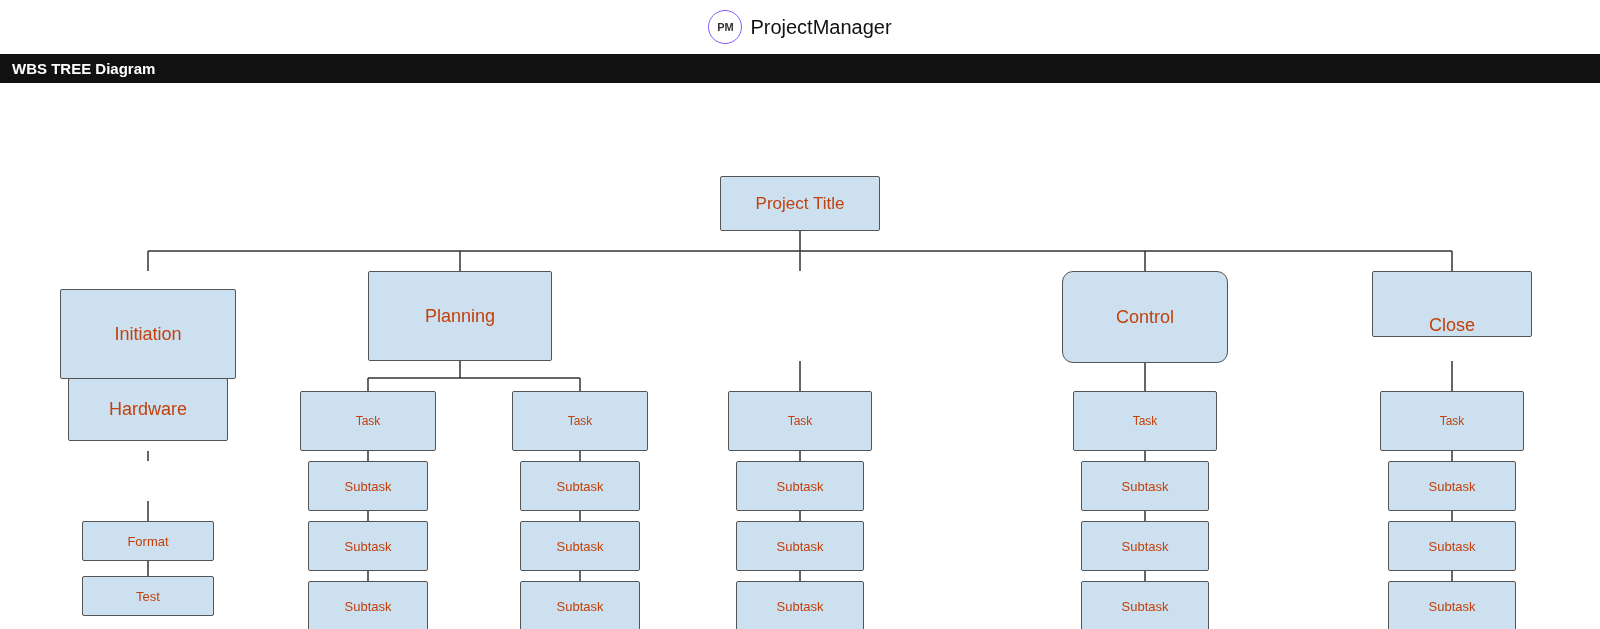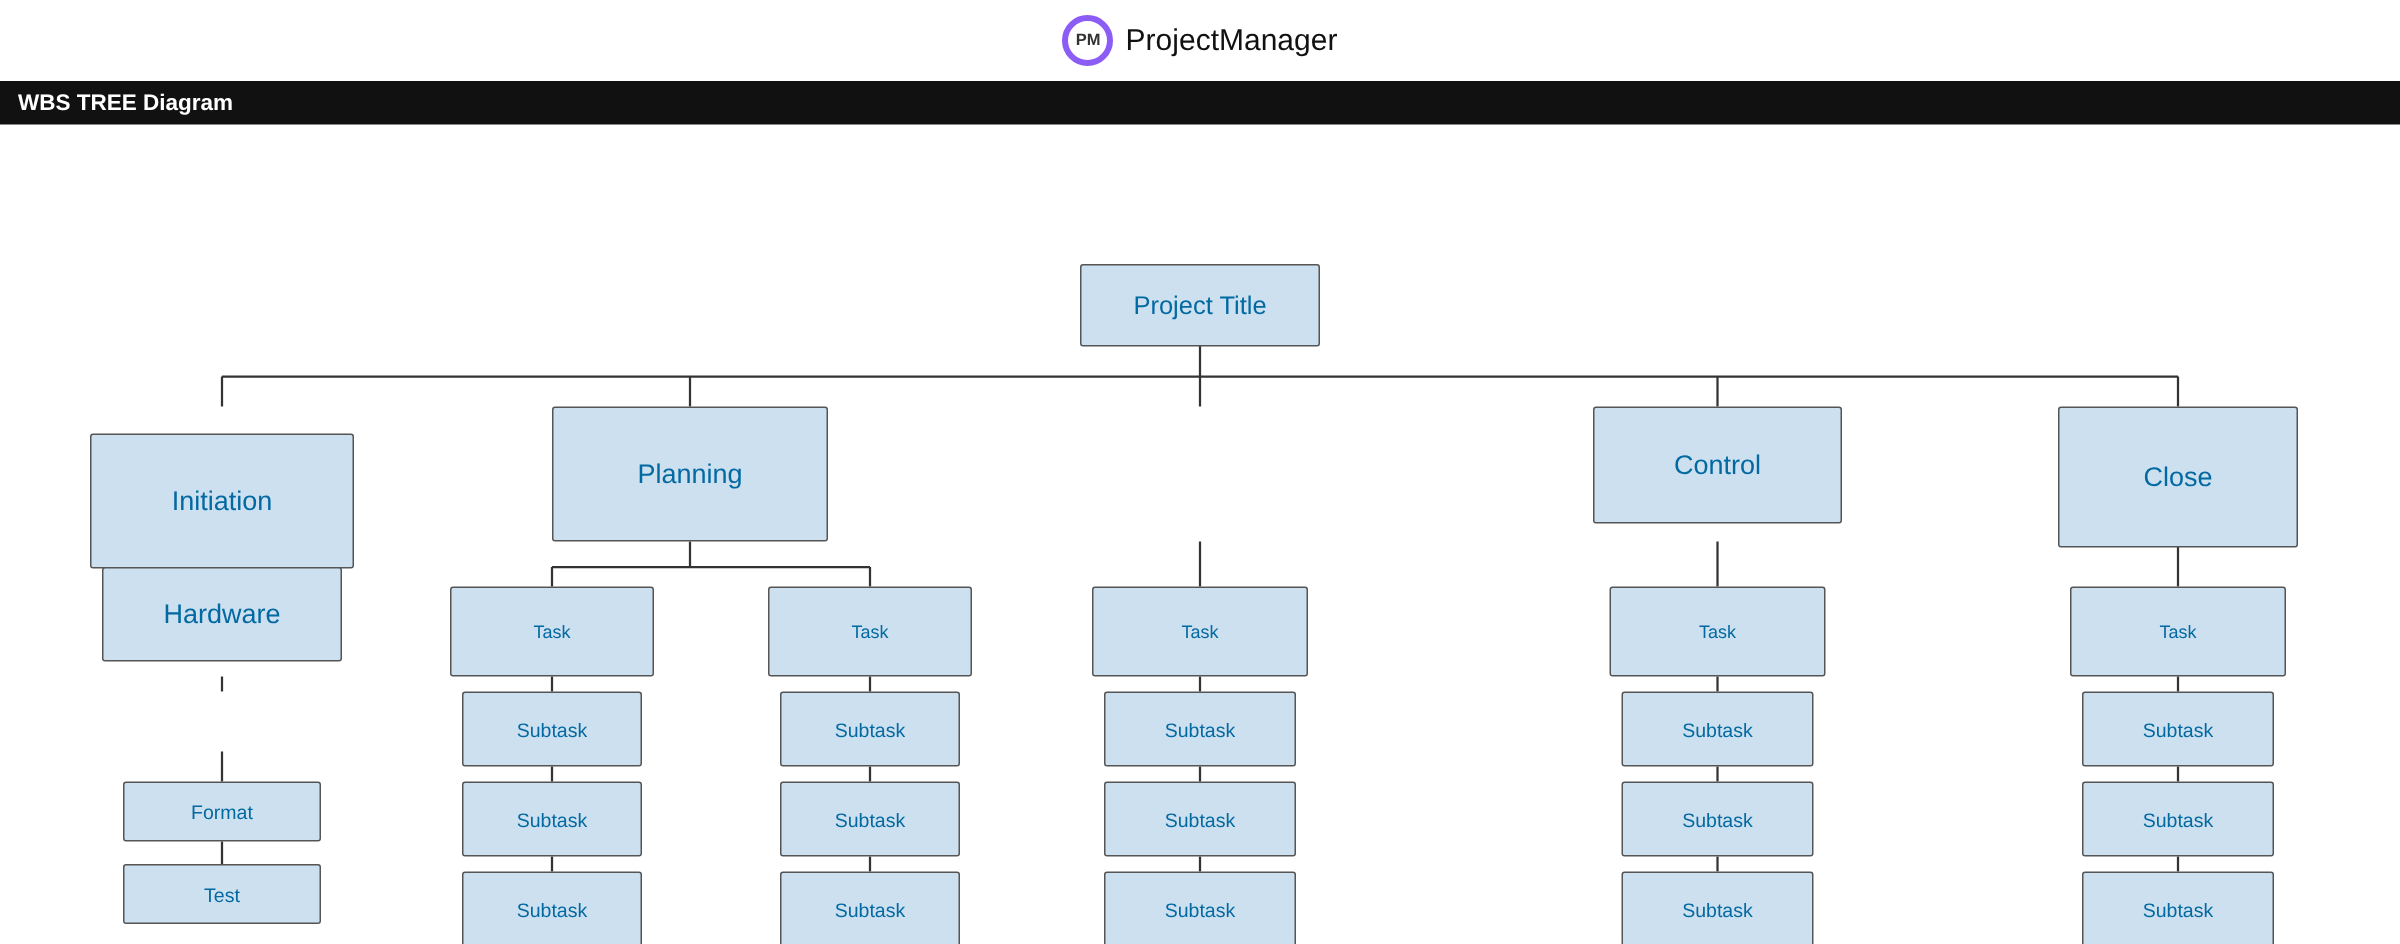--- a/index.html
+++ b/index.html
@@ -14,21 +14,21 @@
       background: #fff;
     }
     #header .pm-logo {
       display: flex;
       align-items: center;
       gap: 8px;
     }
     #header .pm-circle {
       width: 34px; height: 34px;
       border-radius: 50%;
-      border: 4px solid #8b5cf6;
+      border: 1px solid #8b5cf6;
       display: flex; align-items: center; justify-content: center;
       font-size: 11px; font-weight: bold; color: #333;
     }
     #header .pm-name {
       font-size: 20px; font-weight: normal; color: #111;
     }
 
     
     #title-bar {
       background: #111;
@@ -56,21 +56,21 @@
     
     .wbs-node {
       position: absolute;
       background: #cce0f0;
       border: 1.5px solid #555;
       display: flex;
       align-items: center;
       justify-content: center;
       text-align: center;
       font-size: 14px;
-      color: #0369a1;
+      color: #c2410c;
       border-radius: 2px;
     }
     .wbs-node.large { font-size: 18px; font-weight: normal; }
     .wbs-node.medium { font-size: 12px; }
     .wbs-node.small { font-size: 13px; }
     .wbs-node.title-node { font-size: 17px; }
   </style>
 </head>
 <body>
 
@@ -196,37 +196,37 @@
   <div class="wbs-node small" style="left:736px; top:378px; width:128px; height:50px;">
     <span>Subtask</span>
   </div>
   <div class="wbs-node small" style="left:736px; top:438px; width:128px; height:50px;">
     <span>Subtask</span>
   </div>
   <div class="wbs-node small" style="left:736px; top:498px; width:128px; height:50px;">
     <span>Subtask</span>
   </div>
 
-  <div class="wbs-node large" style="left:1062px; top:188px; width:166px; height:78px;">
+  <div class="wbs-node large" style="left:1062px; top:188px; width:166px; height:92px;border-radius:11px;">
     <span>Control</span>
   </div>
   <div class="wbs-node medium" style="left:1073px; top:308px; width:144px; height:60px;">
     <span>Task</span>
   </div>
   <div class="wbs-node small" style="left:1081px; top:378px; width:128px; height:50px;">
     <span>Subtask</span>
   </div>
   <div class="wbs-node small" style="left:1081px; top:438px; width:128px; height:50px;">
     <span>Subtask</span>
   </div>
   <div class="wbs-node small" style="left:1081px; top:498px; width:128px; height:50px;">
     <span>Subtask</span>
   </div>
 
-  <div class="wbs-node large" style="left:1372px; top:188px; width:160px; height:94px;">
+  <div class="wbs-node large" style="left:1372px; top:188px; width:160px; height:66px;align-items:flex-end;">
     <span>Close</span>
   </div>
   <div class="wbs-node medium" style="left:1380px; top:308px; width:144px; height:60px;">
     <span>Task</span>
   </div>
   <div class="wbs-node small" style="left:1388px; top:378px; width:128px; height:50px;">
     <span>Subtask</span>
   </div>
   <div class="wbs-node small" style="left:1388px; top:438px; width:128px; height:50px;">
     <span>Subtask</span>

